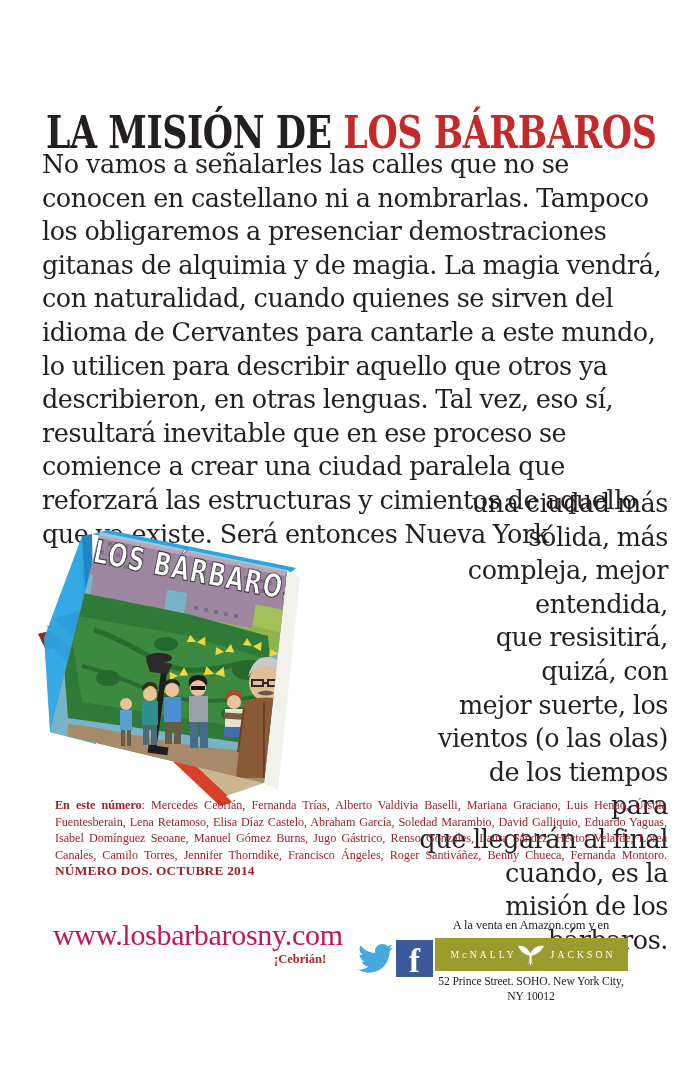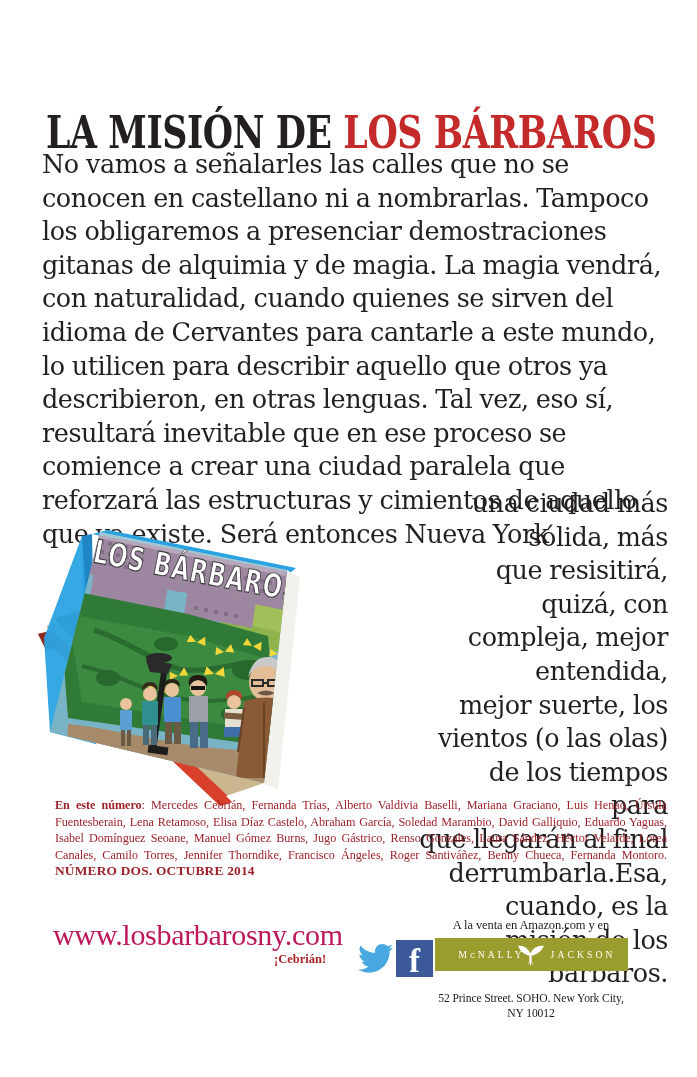--- a/index.html
+++ b/index.html
@@ -190,57 +190,55 @@
     background: #9a9d2d;
     position: relative;
   }
   #store-logo .word {
     position: absolute;
     top: 11px;
     font-size: 9.6px;
     color: #ffffff;
     letter-spacing: 3.1px;
     font-family: "Liberation Serif", "DejaVu Serif", serif;
-    margin-left: 8px;
   }
   #store-logo .word.left { left: 16px; }
   #store-logo .word.right { right: 12px; }
   #store-logo .mark {
     position: absolute;
     left: 50%;
     top: 6px;
     transform: translateX(-50%);
     width: 28px;
     height: 22px;
   }
   #store-ad .addr {
-    margin-top: 21px;
+    margin-top: 4px;
     font-size: 11.6px;
     line-height: 14.5px;
     letter-spacing: -0.1px;
   }
 </style>
 </head>
 <body>
 
 <h1 id="headline"><span class="blk">LA MISIÓN DE </span><span class="red">LOS BÁRBAROS</span></h1>
 
 <div id="body-copy">
   <span class="para1">No vamos a señalarles las calles que no se conocen en castellano ni a nombrarlas. Tampoco los obligaremos a presenciar demostraciones gitanas de alquimia y de magia. La magia vendrá, con naturalidad, cuando quienes se sirven del idioma de Cervantes para cantarle a este mundo, lo utilicen para describir aquello que otros ya describieron, en otras lenguas. Tal vez, eso sí, resultará inevitable que en ese proceso se comience a crear una ciudad paralela que reforzará las estructuras y cimientos de aquello que ya existe. Será entonces Nueva York</span>
 </div>
 
 <div id="body-copy-right">
   <span class="ln w1">una ciudad más sólida, más</span>
+  <span class="ln w2">compleja, mejor entendida,</span>
   <span class="ln w3">que resisitirá, quizá, con</span>
-  <span class="ln w2">compleja, mejor entendida,</span>
   <span class="ln w4">mejor suerte, los</span>
   <span class="ln w5">vientos (o las olas)</span>
   <span class="ln w7">de los tiempos para</span>
   <span class="ln w6">que llegarán al final</span>
-  <span class="ln w8">derrumbarla.Esa,</span>
   <span class="ln w9">cuando, es la</span>
   <span class="ln w10">misión de los</span>
   <span class="ln w11">bárbaros.</span>
 </div>
 
 <div id="magazine-art">
   <svg width="300" height="292" viewBox="0 0 300 292" xmlns="http://www.w3.org/2000/svg">
     <defs>
       <clipPath id="coverClip">
         <polygon points="62,14 249,52 226,265 12,214"></polygon>

